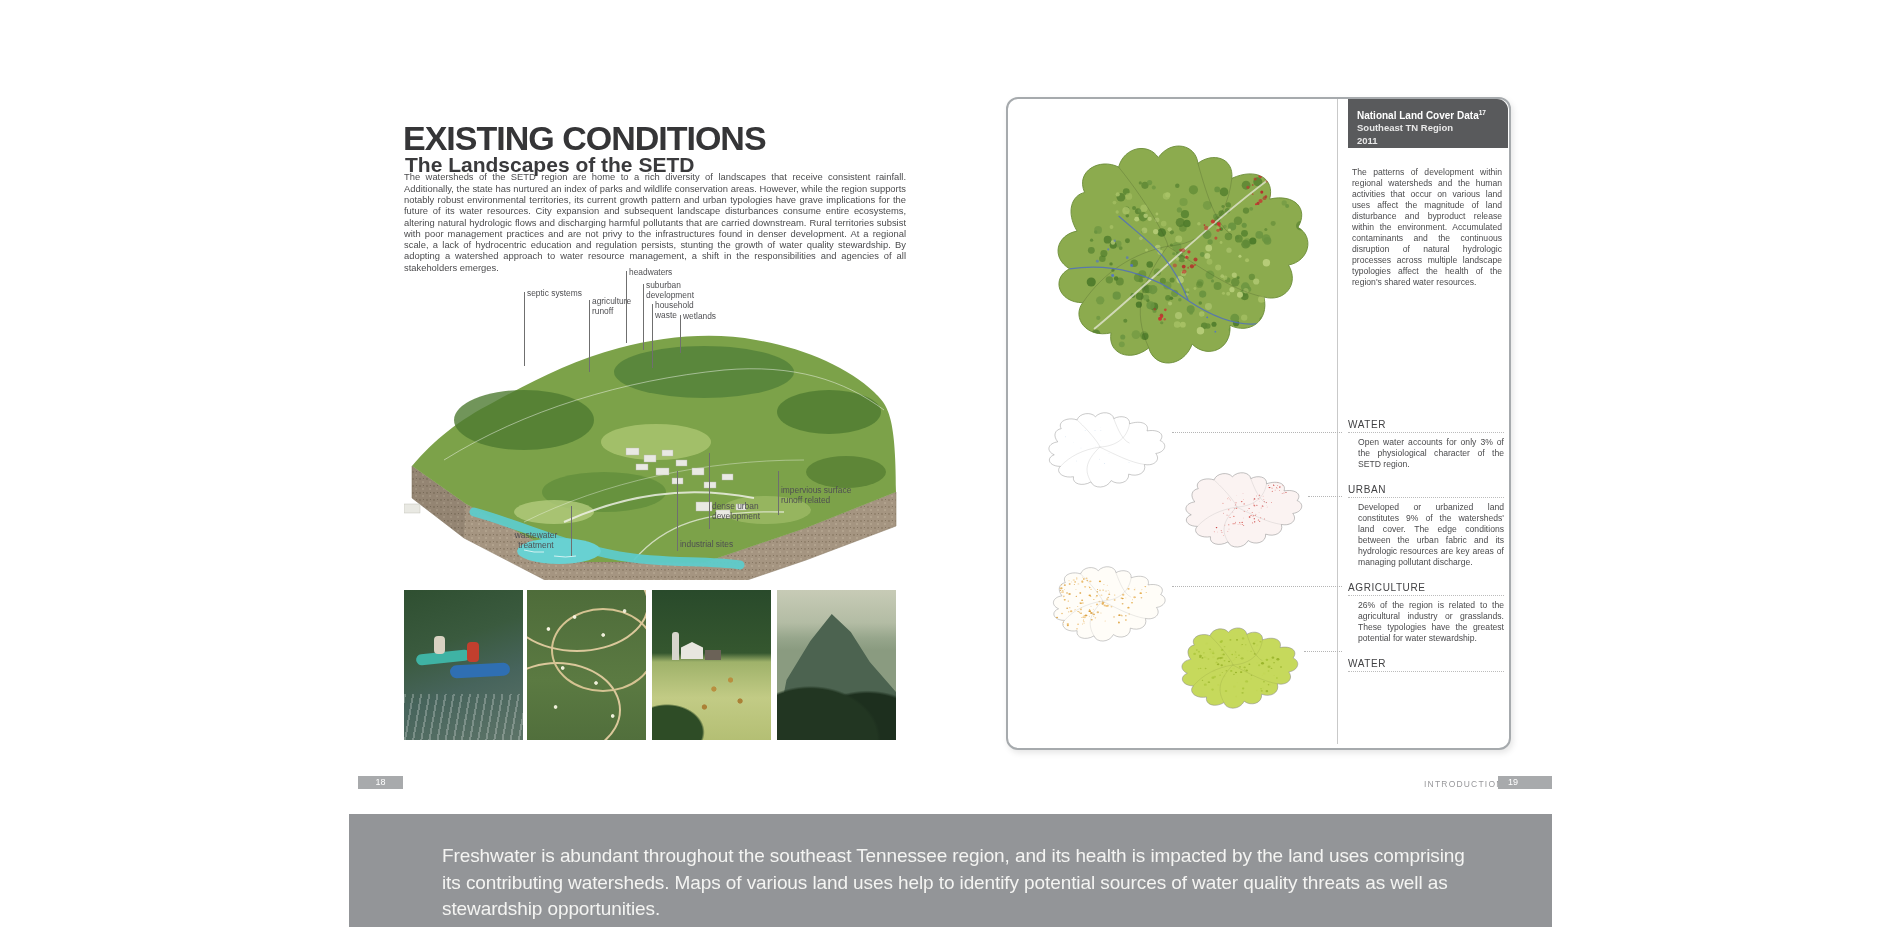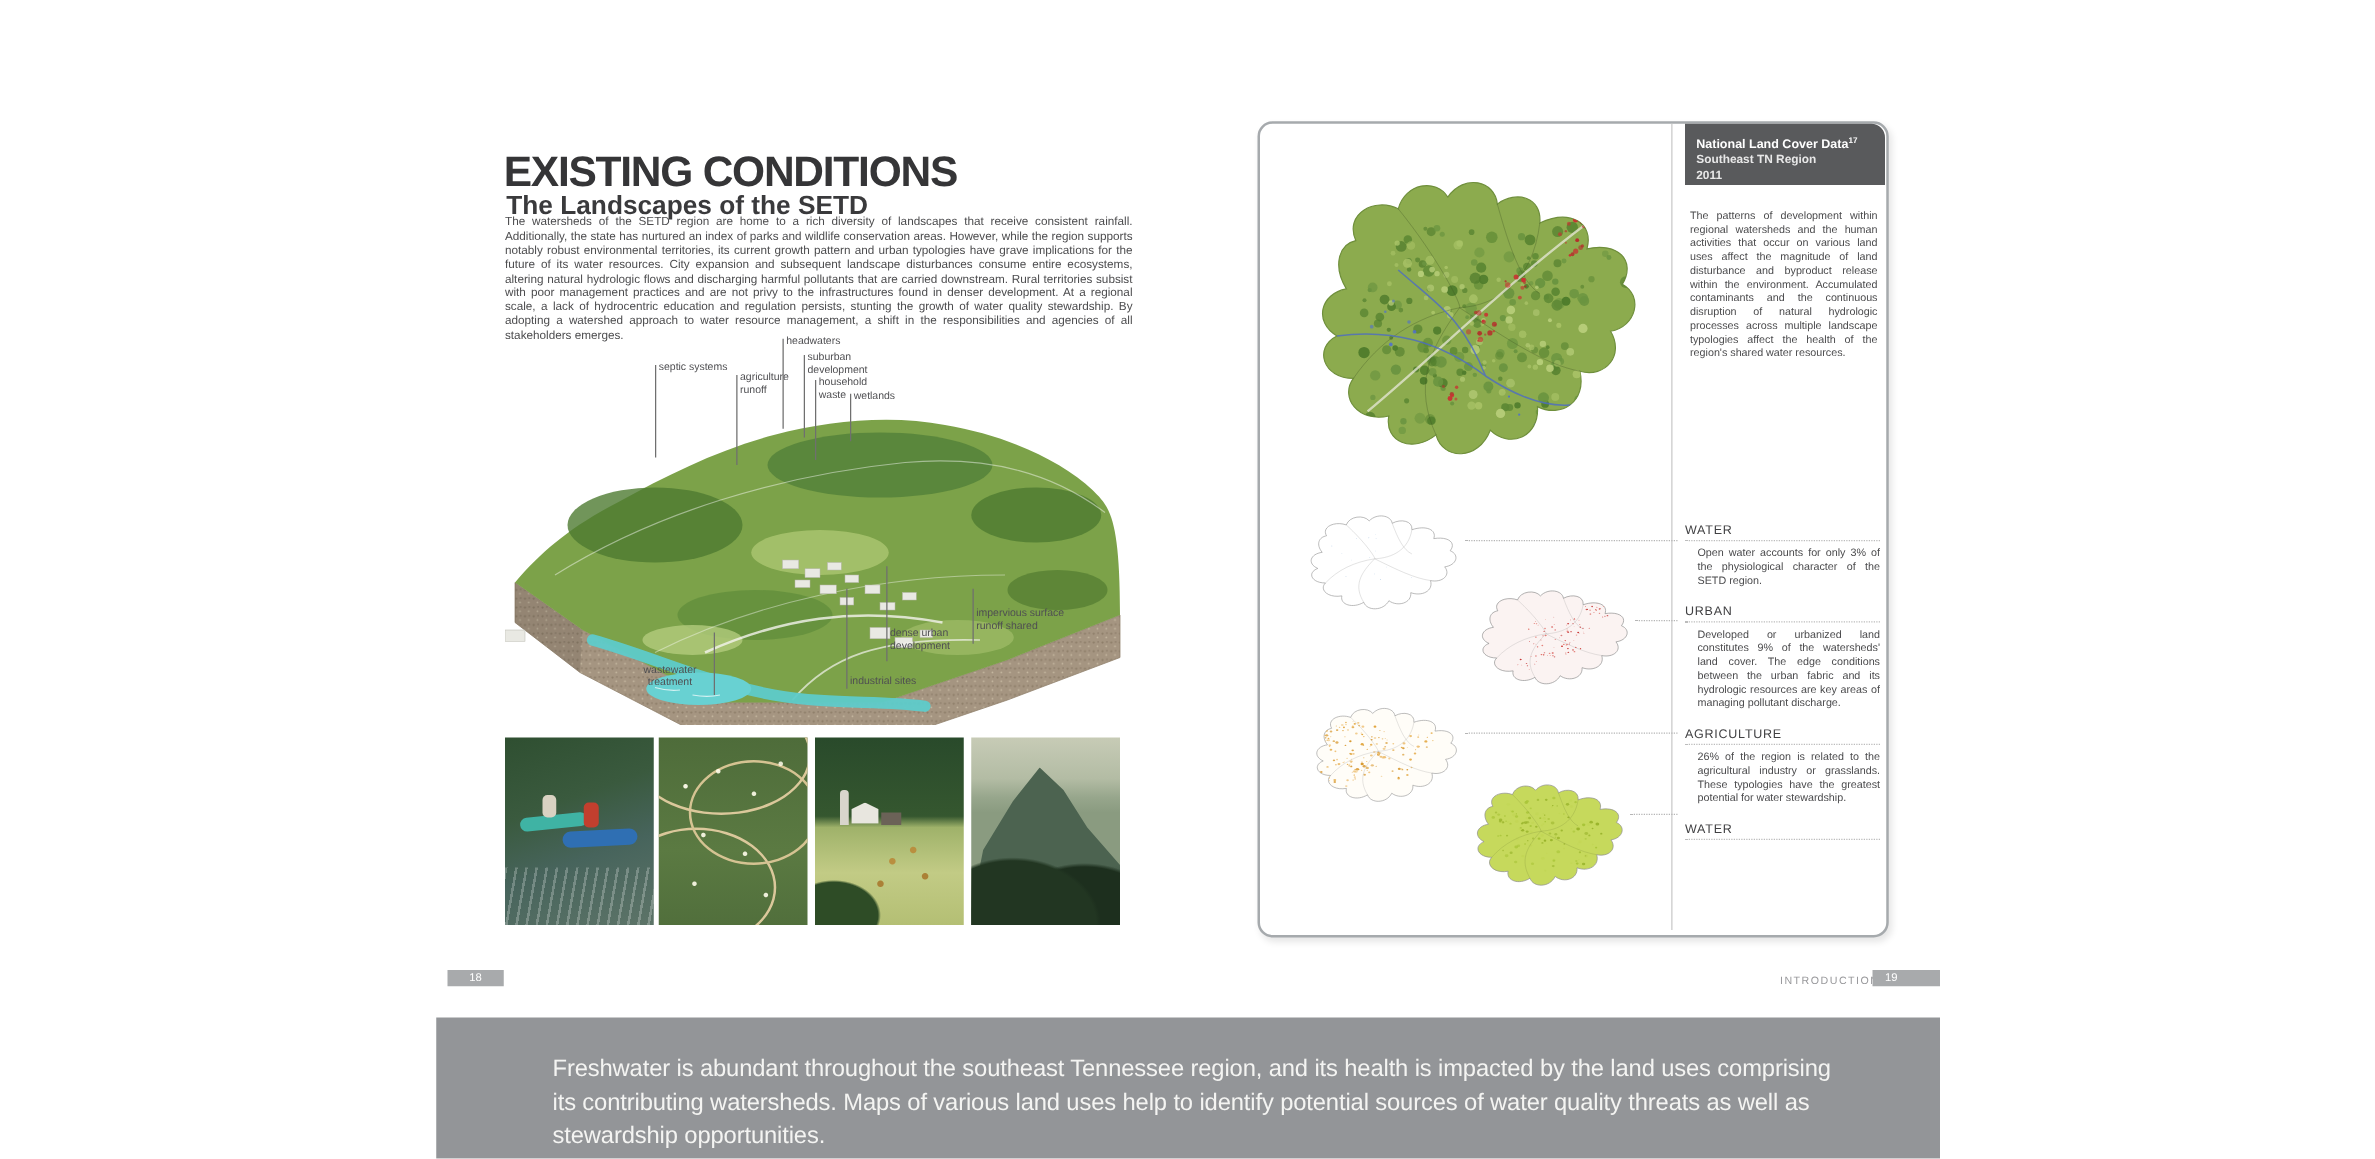--- a/index.html
+++ b/index.html
@@ -177,21 +177,21 @@
       <span class="cl-text">household
 waste</span>
     </div>
   <div class="callout" style="left:680px;top:314px">
     <span class="cl-line" style="height:38px"></span>
       <span class="cl-text">wetlands</span>
     </div>
   <div class="callout" style="left:778px;top:470px">
     <span class="cl-line" style="height:44px"></span>
       <span class="cl-text" style="top:16px">impervious surface
-runoff shared</span>
+runoff related</span>
     </div>
   <div class="callout" style="left:709px;top:452px">
     <span class="cl-line" style="height:76px"></span>
       <span class="cl-text" style="top:50px">dense urban
 development</span>
     </div>
   <div class="callout" style="left:677px;top:470px">
     <span class="cl-line" style="height:80px"></span>
       <span class="cl-text" style="top:70px">industrial sites</span>
     </div>

